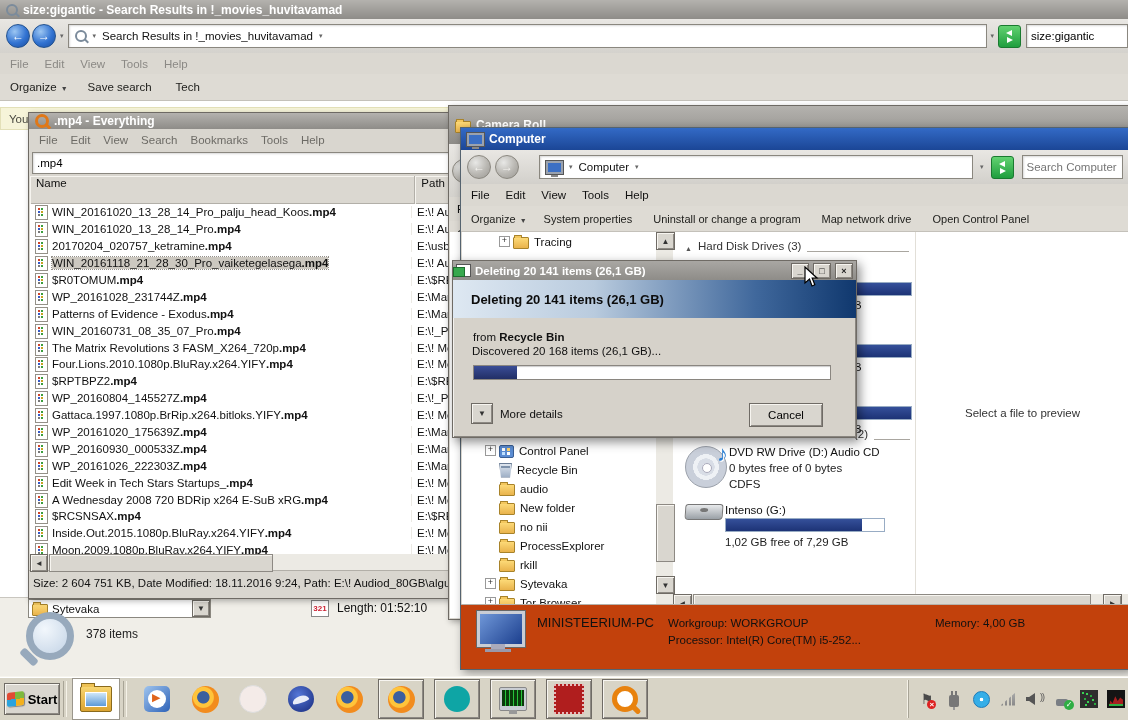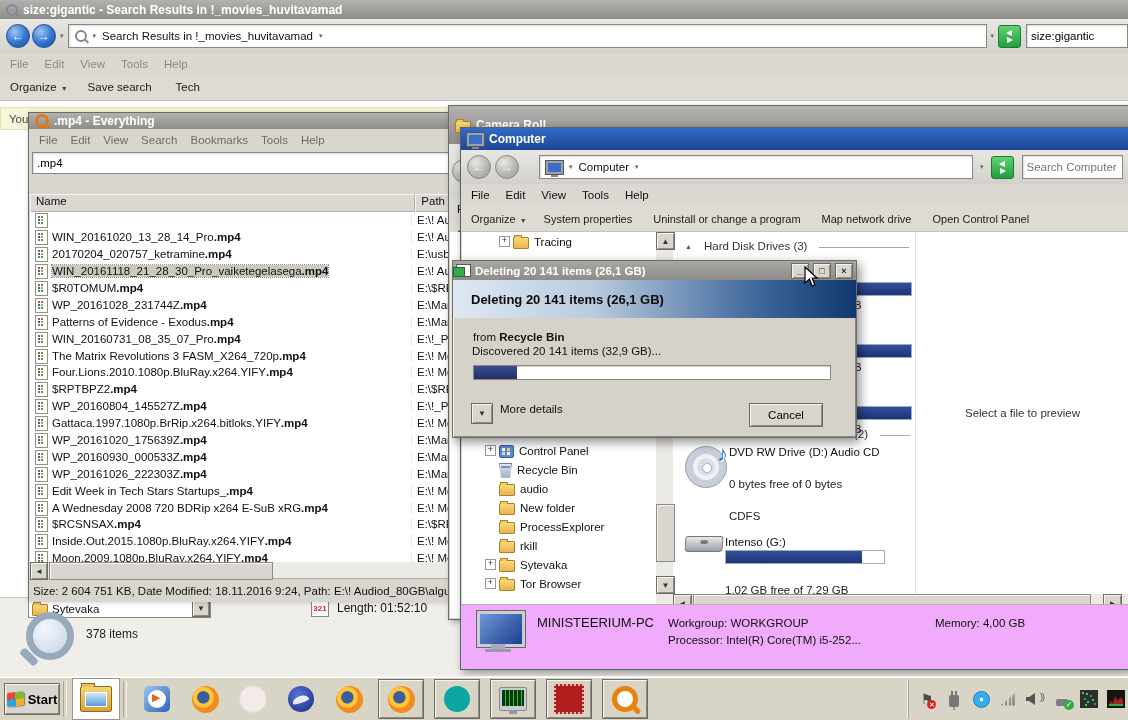--- a/index.html
+++ b/index.html
@@ -59,21 +59,21 @@
   .i-refresh::after{content:"";position:absolute;bottom:4px;right:4px;border:3px solid transparent;border-left:6px solid #fff}
   .navcircle{width:22px;height:22px;border-radius:50%;border:1px solid #23528f;color:#fff;font-size:12px;font-weight:bold;
              display:flex;align-items:center;justify-content:center;
              background:radial-gradient(circle at 35% 30%,#9cc6f2,#3273d2 55%,#1a4c9c)}
   .navcircle.dis{background:radial-gradient(circle at 35% 30%,#e8e8e6,#b9b7b2 55%,#9a9893);border-color:#8b8880;color:#f4f3ef}
   .expander{position:absolute;left:2px;top:4px;width:9px;height:9px;background:#fff;border:1px solid #999;
             font-size:9px;line-height:7px;text-align:center;color:#333}
   .i-mpc{width:16px;height:15px;background:#fff;border:1px solid #888;font-size:8px;font-weight:bold;color:#c23;
          display:flex;align-items:center;justify-content:center;letter-spacing:0}
   
-  .grp{display:flex;align-items:center;gap:12px;color:#333;font-size:11.5px}
+  .grp{display:flex;align-items:flex-end;gap:6px;color:#333;font-size:11.5px}
   .grp .line{flex:1;border-top:1px solid #a9a6a0;margin-top:2px}
   .grp .tri{font-size:7px;color:#555}
   
   .cap{height:12px;border:1px solid #98acc4;background:#fff;position:relative}
   .cap i{display:block;height:100%;background:linear-gradient(#35509a,#1d3376)}
 
   
   .tbtn{width:38px;height:38px;display:flex;align-items:center;justify-content:center}
   .tbtn.boxed{background:#d8d4c6;border:1px solid #6f6b65;box-shadow:inset 1px 1px 0 #f7f5f0, inset -1px -1px 0 #8d8983;width:44px;height:38px}
   .i-wmp{width:26px;height:26px;border-radius:5px;background:linear-gradient(135deg,#9fc4ee,#2d62b8)}
@@ -130,21 +130,21 @@
   #a-notice{left:0;top:107px;width:1128px;height:21px;background:#f6f4d9;border:1px solid #e3e0b8;color:#4a4a42;display:flex;align-items:center;padding-left:8px}
   #a-bottom{left:0;top:597px;width:1128px;height:79px;background:#f0eee8;border-top:1px solid #c9c6bf}
   .a-combo{left:28px;top:1px;width:178px;height:17px;display:flex;align-items:center;gap:4px;padding-left:3px;background:#fff;border:1px solid #8a877f}
   .a-combo .dd{position:absolute;right:0;top:0;width:16px;height:15px}
   #a-items{left:86px;top:29px;font-size:12px;color:#222}
 
   #win-b{left:28px;top:112px;width:424px;height:485px;border:1px solid #6e6a64;background:#d9d6cf;box-shadow:2px 2px 6px rgba(0,0,0,.3)}
   #b-title{height:16px}
   #b-menu{height:21px;color:#6d6b66;background:#d9d6cf}
   #b-search{margin:2px 3px;height:20px;display:flex;align-items:center}
-  #b-head{display:flex;height:18px;margin:20px 1px 0 1px}
+  #b-head{display:flex;height:28px;margin:2px 1px 0 1px}
   .hcell{background:#dbd8d1;border-right:1px solid #b2afa8;box-shadow:inset 1px 1px 0 #f6f4ef, inset 0 -1px 0 #b2afa8;padding:1px 6px}
   #b-list{position:relative;height:350px;overflow:hidden;background:#fff;margin:0 1px}
   .erow{display:flex;height:16.9px;align-items:center}
   .ncell{width:376px;display:flex;align-items:center;gap:4px;padding-left:5px;overflow:hidden;white-space:nowrap}
   .pcell{flex:1;padding-left:5px;overflow:hidden;white-space:nowrap;border-left:1px solid #eceae4}
   .ntext{white-space:nowrap}
   .erow.selected .ntext{background:#ccc8c0;outline:1px dotted #94908a}
   #b-hscroll{height:16px;margin:0 1px;display:flex}
   #b-status{height:23px;border-top:1px solid #b2afa8;display:flex;align-items:center;padding:0 4px;white-space:nowrap;overflow:hidden;background:#d9d6cf}
 
@@ -163,42 +163,42 @@
   #d-body{position:absolute;left:1px;right:0;top:104px;height:378px;background:#fff}
   #d-tree{position:absolute;left:0;top:0;width:194px;bottom:0;overflow:hidden}
   .titem{position:relative;height:19px;display:flex;align-items:center;gap:5px;padding-left:37px}
   .titem .expander{left:23px}
   .titem.deep{padding-left:51px}
   .titem.deep .expander{left:37px}
   #d-vscroll{position:absolute;left:194px;top:0;width:17px;bottom:0}
   #d-drives{position:absolute;left:211px;top:0;width:242px;bottom:16px;overflow:hidden}
   #d-preview{position:absolute;left:453px;top:0;right:0;bottom:16px;border-left:1px solid #e2dfd8;display:flex;align-items:center;justify-content:center;color:#333}
   #d-hscroll{position:absolute;left:211px;right:0;bottom:0;height:16px;display:flex}
-  #d-details{position:absolute;left:0;right:0;bottom:0;height:58px;background:#f0abfc;border-top:1px solid #b5b2ab;display:flex;padding:6px 8px 0 16px;gap:14px}
+  #d-details{position:absolute;left:0;right:0;bottom:0;height:58px;background:#c2410c;border-top:1px solid #b5b2ab;display:flex;padding:6px 8px 0 16px;gap:14px}
   .bigpc{width:46px;height:42px;position:relative}
   .bigpc .scr{position:absolute;left:0;top:0;width:42px;height:30px;background:linear-gradient(135deg,#6f97d8,#1c3f8e);border:3px solid #c9cdd5;box-shadow:0 0 0 1px #666}
   .bigpc .std{position:absolute;left:14px;top:33px;width:14px;height:5px;background:#aab}
   .bigpc .base{position:absolute;left:8px;top:38px;width:26px;height:3px;background:#99a}
   .drive{display:flex;gap:2px;margin:10px 6px 14px 12px}
   .dname{margin-bottom:2px}
-  .dline{color:#222;margin-top:20px}
+  .dline{color:#222;margin-top:4px}
 
   #dlg{left:452px;top:260px;width:403px;height:176px;background:#d6d2ca;border:1px solid #6f6b65;
        box-shadow:inset 1px 1px 0 #f4f2ee, inset -1px -1px 0 #8a8680, 3px 4px 10px rgba(0,0,0,.45)}
   #dlg-title{height:19px;display:flex;align-items:center;gap:4px;padding:0 3px;color:#fff;font-weight:bold;font-size:11.5px;
              background:linear-gradient(#a9a7a3,#8e8c88)}
   #dlg-title .grow{flex:1}
   .capbtn{width:16px;height:14px;font-size:9px;font-weight:bold;color:#222}
   #dlg-band{height:38px;background:linear-gradient(90deg,#dee8f2 0%,#b9cbde 35%,#40689c 75%,#10386e 100%);
             display:flex;align-items:center;padding-left:18px;font-size:13px;font-weight:bold;color:#0c0c0c}
   #dlg-from{position:absolute;left:20px;top:70px}
   #dlg-disc{position:absolute;left:19px;top:84px}
   #dlg-prog{position:absolute;left:20px;top:104px;width:356px;height:13px;border:1px solid #8a8680;background:#fff;box-shadow:inset 1px 1px 1px rgba(0,0,0,.2)}
   #dlg-prog i{display:block;height:100%;background:linear-gradient(#3a4d96,#222f66)}
-  #dlg-more{position:absolute;left:18px;top:142px;display:flex;gap:7px}
+  #dlg-more{position:absolute;left:18px;top:142px;display:flex;align-items:center;gap:7px}
   #dlg-more .dd{width:20px;height:19px}
   #dlg-cancel{position:absolute;left:296px;top:142px;width:74px;height:24px}
 
   #cursor{left:804px;top:266px;z-index:60}
 
   
   #taskbar{left:0;top:676px;width:1128px;height:44px;background:#d8d4c6;border-top:1px solid #f7f5ee;box-shadow:inset 0 1px 0 #fff;z-index:50;display:flex;align-items:center}
   #start{margin-left:4px;width:56px;height:32px;gap:4px;font-weight:bold;font-size:13px}
   .tb-sep{width:2px;height:36px;margin:0 3px;border-left:1px solid #a8a496;border-right:1px solid #f5f2e8}
   #ql-active{width:46px;height:40px;background:#fff;border:1px solid #9a968c;display:flex;align-items:center;justify-content:center;margin-left:2px}
@@ -281,20 +281,21 @@
   </div>
   <div id="b-head">
     <div class="hcell" style="width:376px">Name</div>
     <div class="hcell" style="flex:1">Path</div>
   </div>
   <div id="b-list">
 
   <div class="erow">
         <div class="ncell">
           <span class="ic i-media"></span>
+          <span class="ntext"><span>WIN_20161020_13_28_14_Pro_palju_head_Koos</span><b>.mp4</b></span>
         </div>
         <div class="pcell">E:\! Aud</div>
       </div>
       <div class="erow">
         <div class="ncell">
           <span class="ic i-media"></span>
           <span class="ntext"><span>WIN_20161020_13_28_14_Pro</span><b>.mp4</b></span>
         </div>
         <div class="pcell">E:\! Aud</div>
       </div>
@@ -524,20 +525,25 @@
           </div>
           <div class="titem">
 
             <span class="ic i-folder"></span>
             <span>audio</span>
           </div>
           <div class="titem">
 
             <span class="ic i-folder"></span>
             <span>New folder</span>
+          </div>
+          <div class="titem">
+
+            <span class="ic i-folder"></span>
+            <span>no nii</span>
           </div>
           <div class="titem">
 
             <span class="ic i-folder"></span>
             <span>ProcessExplorer</span>
           </div>
           <div class="titem">
 
             <span class="ic i-folder"></span>
             <span>rkill</span>
@@ -650,21 +656,21 @@
     <span class="capbtn btn3d">_</span>
     <span class="capbtn btn3d">□</span>
     <span class="capbtn btn3d">×</span>
   </div>
   <div id="dlg-band">
     <span>Deleting 20 141 items (26,1 GB)</span>
   </div>
   <div id="dlg-from">
     <span>from</span> <b>Recycle Bin</b>
   </div>
-  <div id="dlg-disc">Discovered 20 141 items (32,9 GB)...</div>
+  <div id="dlg-disc">Discovered 20 168 items (26,1 GB)...</div>
   <div id="dlg-prog">
     <i style="width: 12%;"></i>
   </div>
   <div id="dlg-more">
     <span class="dd btn3d arr arr-d"></span>
     <span>More details</span>
   </div>
   <button id="dlg-cancel" class="btn3d">Cancel</button>
 </div>
 

